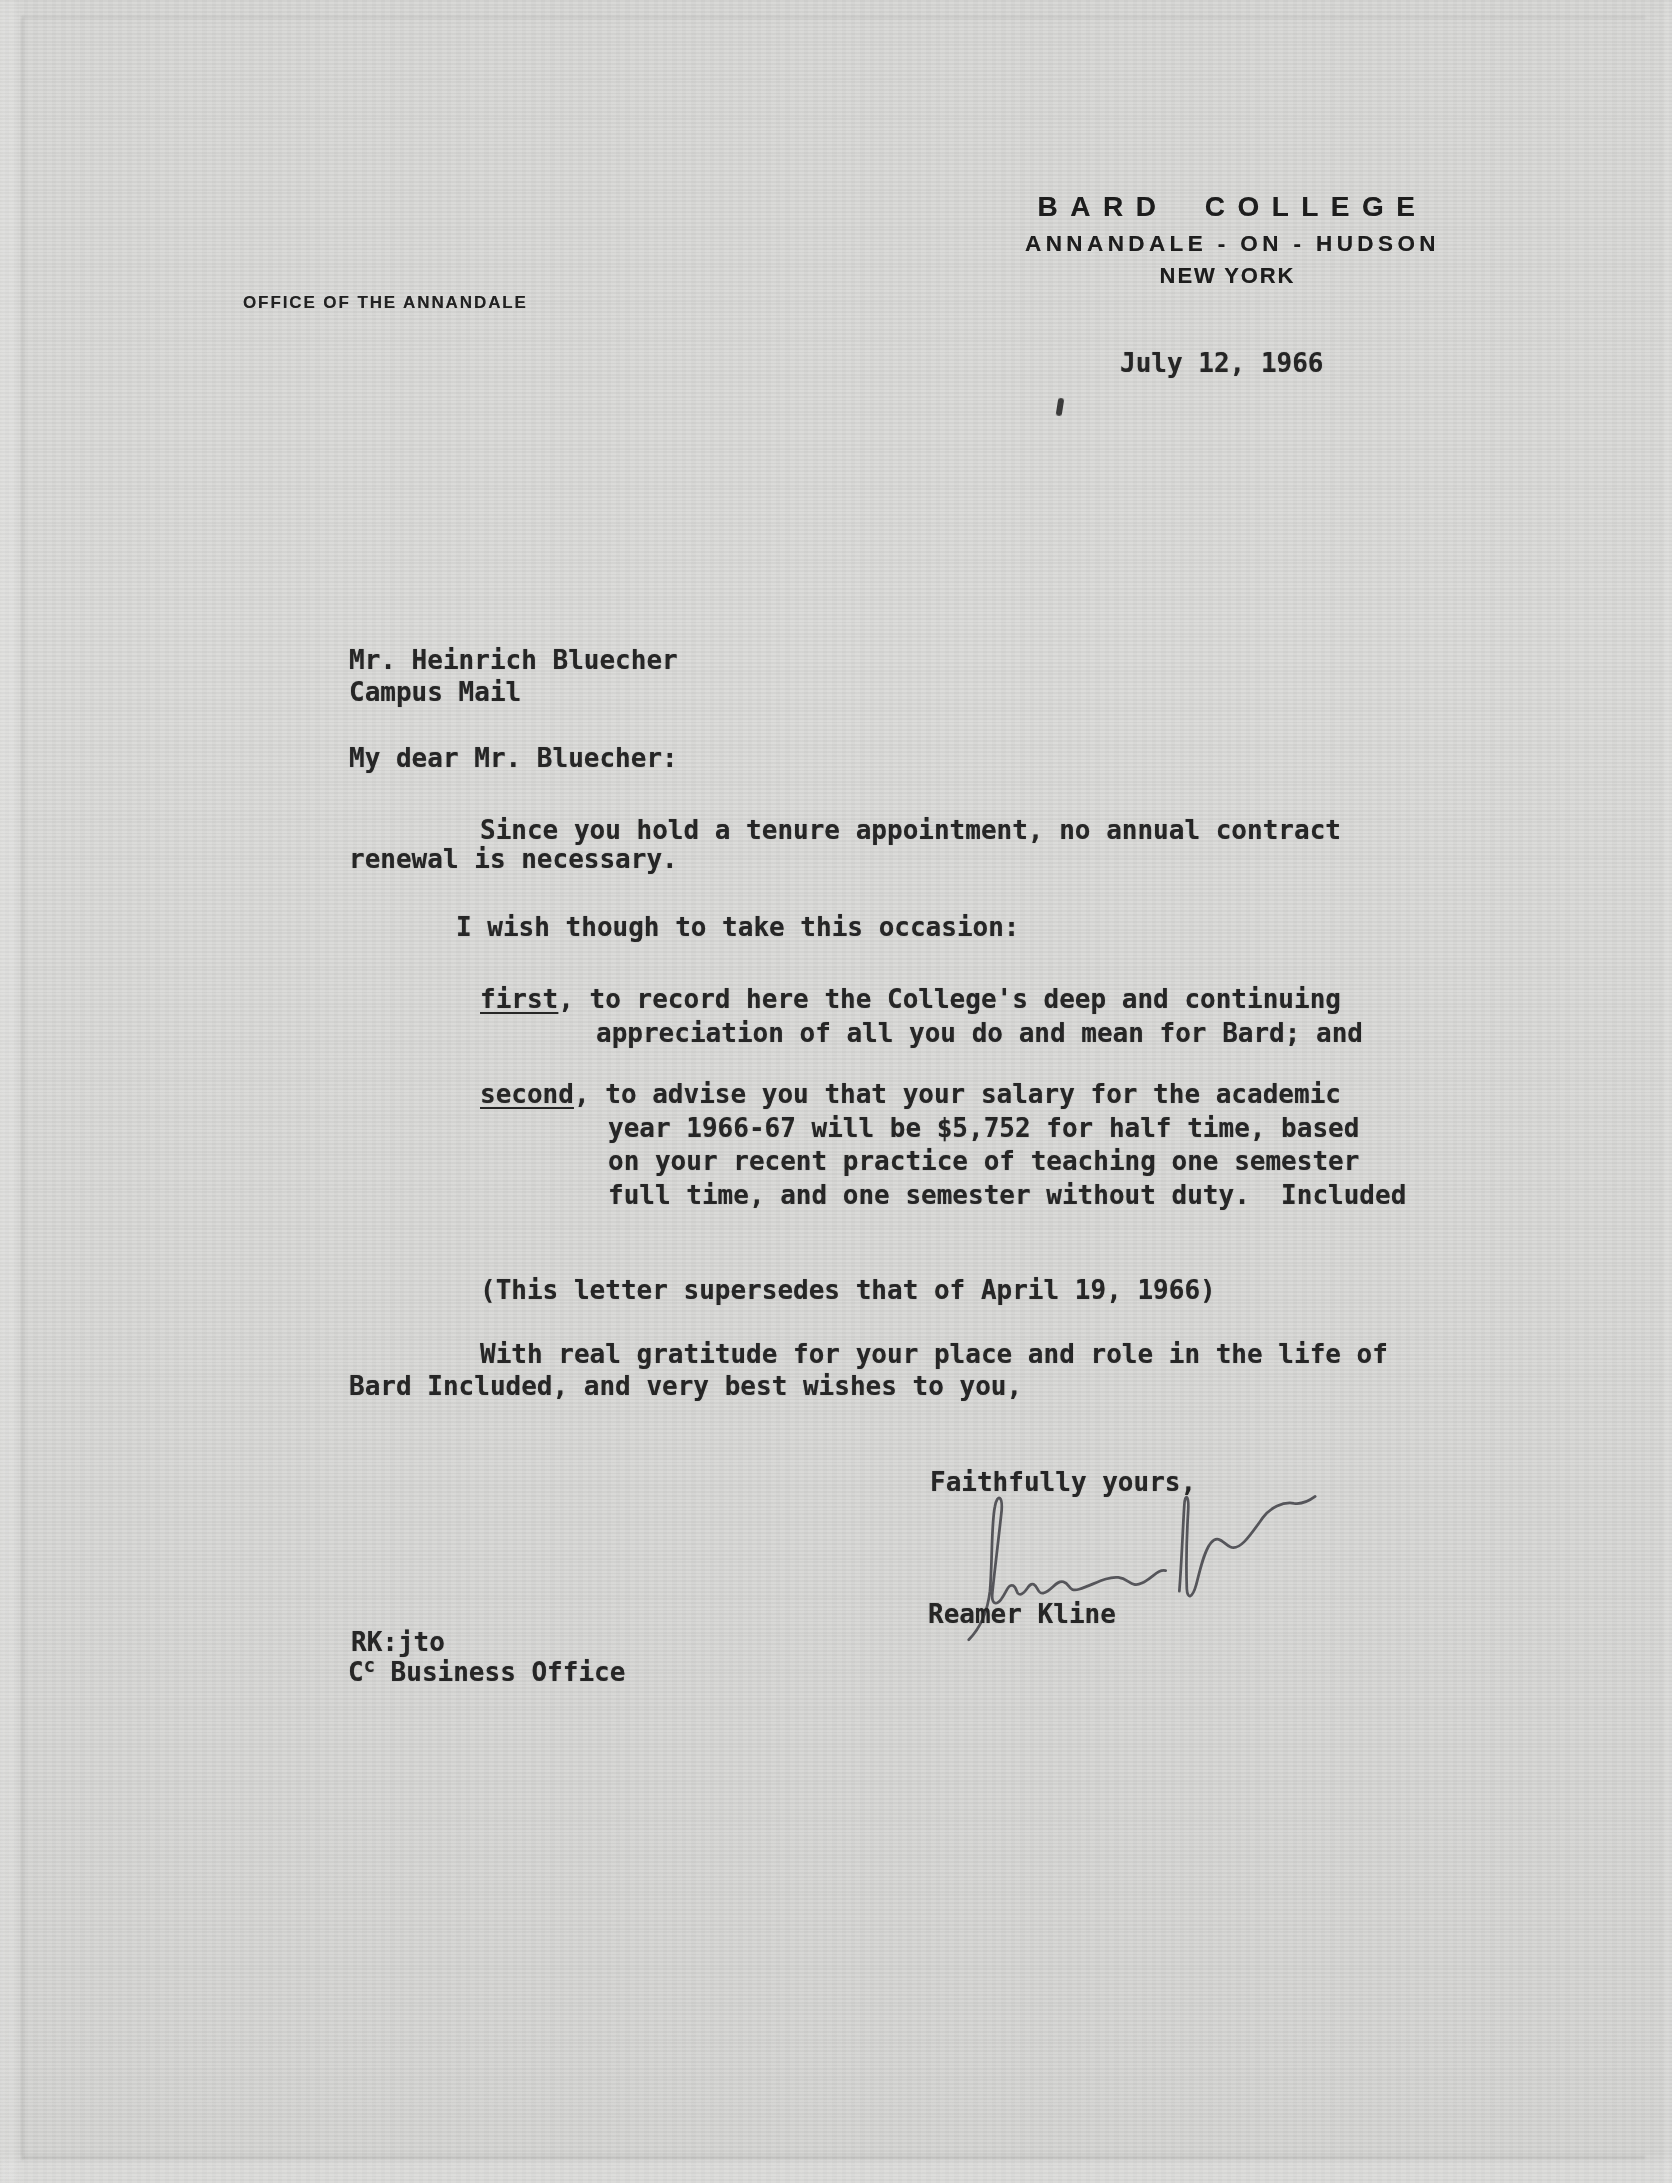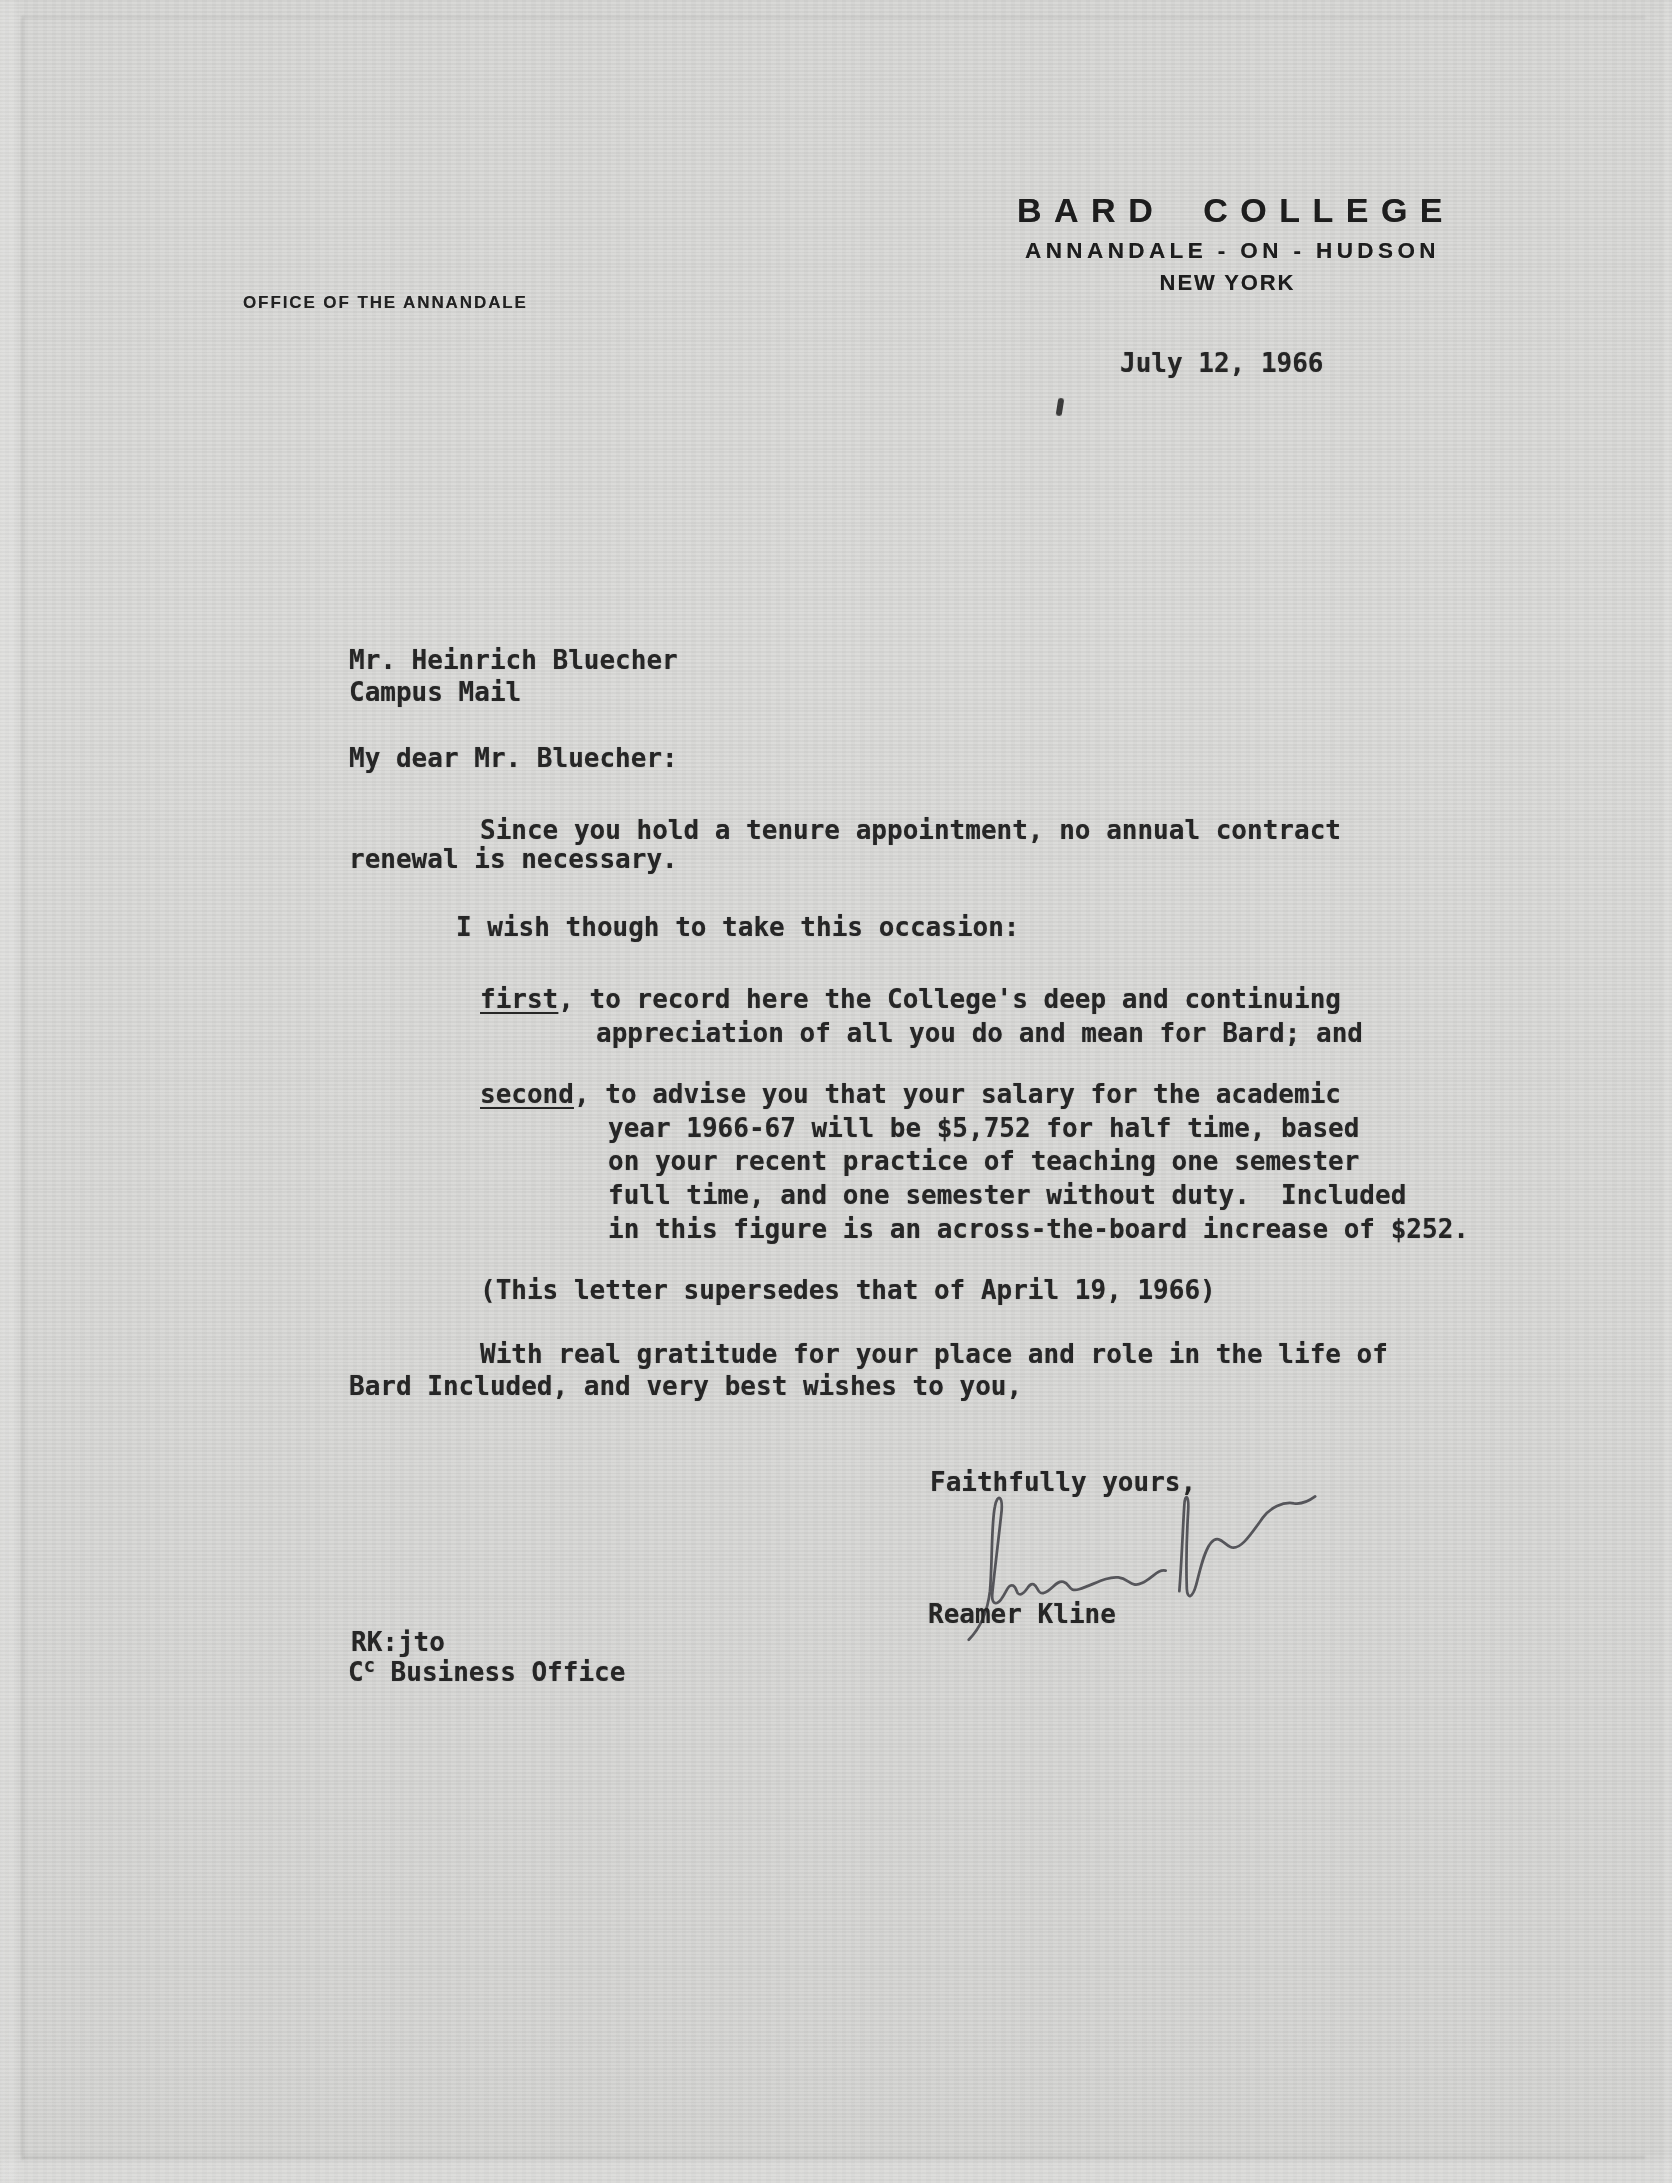--- a/index.html
+++ b/index.html
@@ -26,21 +26,21 @@
   .strip-bottom{left:0;top:2161px;width:100%;height:22px;background:rgba(255,255,255,0.17);filter:blur(1.9px);}
   .strip-right{right:0;top:0;width:8.7px;height:100%;background:rgba(255,255,255,0.12);filter:blur(1.9px);}
 
   
   .letterhead{
     position:absolute;left:1017px;top:191px;width:431px;
     font-family:"Liberation Sans", sans-serif;font-weight:bold;color:#1d1d1d;
     text-align:center;
     text-shadow:0 0 0.6px rgba(20,20,20,0.5);
   }
-  .college{font-size:34px;letter-spacing:12.5px;word-spacing:16px;white-space:nowrap;}
+  .college{font-size:28px;letter-spacing:12.5px;word-spacing:16px;white-space:nowrap;}
   .addr{font-size:22.5px;letter-spacing:4.4px;margin-top:7.5px;white-space:nowrap;}
   .state{font-size:22px;letter-spacing:1.9px;margin-top:6.9px;padding-right:10px;}
   .office{
     position:absolute;left:243px;top:293px;
     font-family:"Liberation Sans", sans-serif;font-weight:bold;
     font-size:17px;letter-spacing:1.9px;color:#222;
     text-shadow:0 0 0.6px rgba(20,20,20,0.45);white-space:pre;
   }
 
   
@@ -97,21 +97,20 @@
 
   <div class="tl" style="left:456px;top:913px">I wish though to take this occasion:</div>
 
   <div class="tl" style="left:480px;top:985px"><span class="u">first</span><span>, to record here the College's deep and continuing</span></div>
   <div class="tl" style="left:596px;top:1019px">appreciation of all you do and mean for Bard; and</div>
 
   <div class="tl" style="left:480px;top:1080px"><span class="u">second</span><span>, to advise you that your salary for the academic</span></div>
   <div class="tl" style="left:608px;top:1114px">year 1966-67 will be $5,752 for half time, based</div>
   <div class="tl" style="left:608px;top:1147px">on your recent practice of teaching one semester</div>
   <div class="tl" style="left:608px;top:1181px">full time, and one semester without duty.  Included</div>
-  <div class="tl" style="left:608px;top:1215px">in this figure is an across-the-board increase of $252.</div>
 
   <div class="tl" style="left:480px;top:1276px">(This letter supersedes that of April 19, 1966)</div>
 
   <div class="tl" style="left:480px;top:1340px">With real gratitude for your place and role in the life of</div>
   <div class="tl" style="left:349px;top:1372px">Bard Included, and very best wishes to you,</div>
 
   <div class="tl" style="left:930px;top:1468px">Faithfully yours,</div>
 
   <svg class="signature" width="387" height="162" viewBox="0 0 620 260">
     <path d="M 52 250 C 70 232 82 206 86 172 C 90 128 88 64 94 36 C 98 14 108 18 104 50 C 98 104 92 152 90 174 C 88 192 95 196 104 185 C 113 173 115 160 123 163 C 131 167 127 179 136 177 C 146 173 148 158 156 161 C 164 165 162 177 172 175 C 186 171 192 154 204 157 C 215 160 212 174 229 169 C 252 162 272 148 292 150 C 310 152 312 167 330 159 C 347 151 356 136 368 139"></path>

